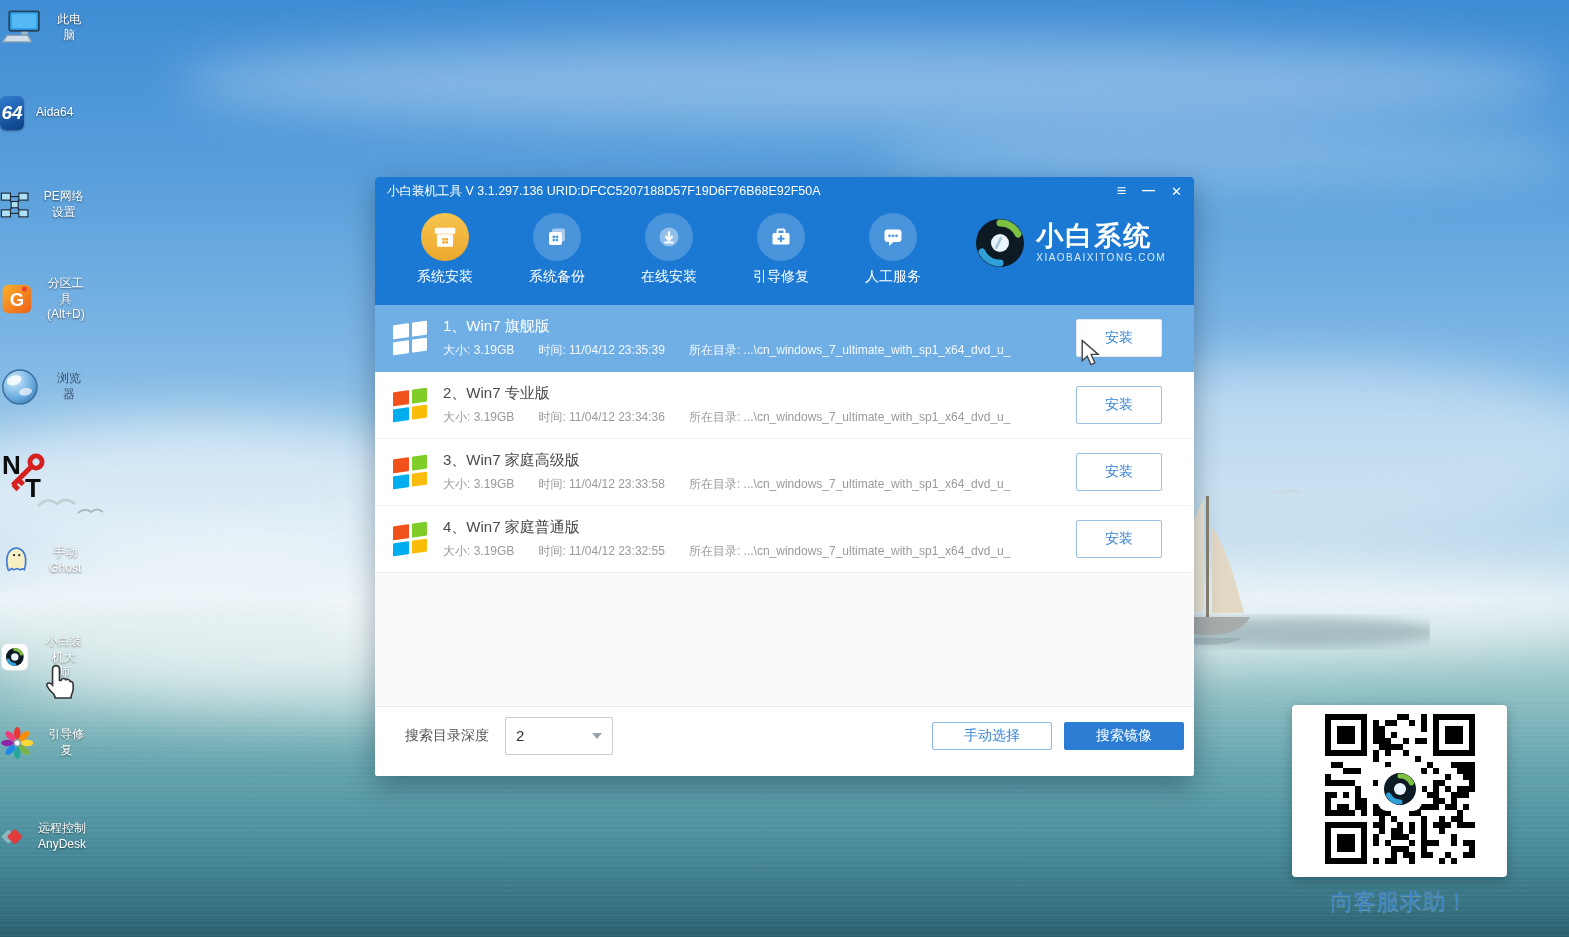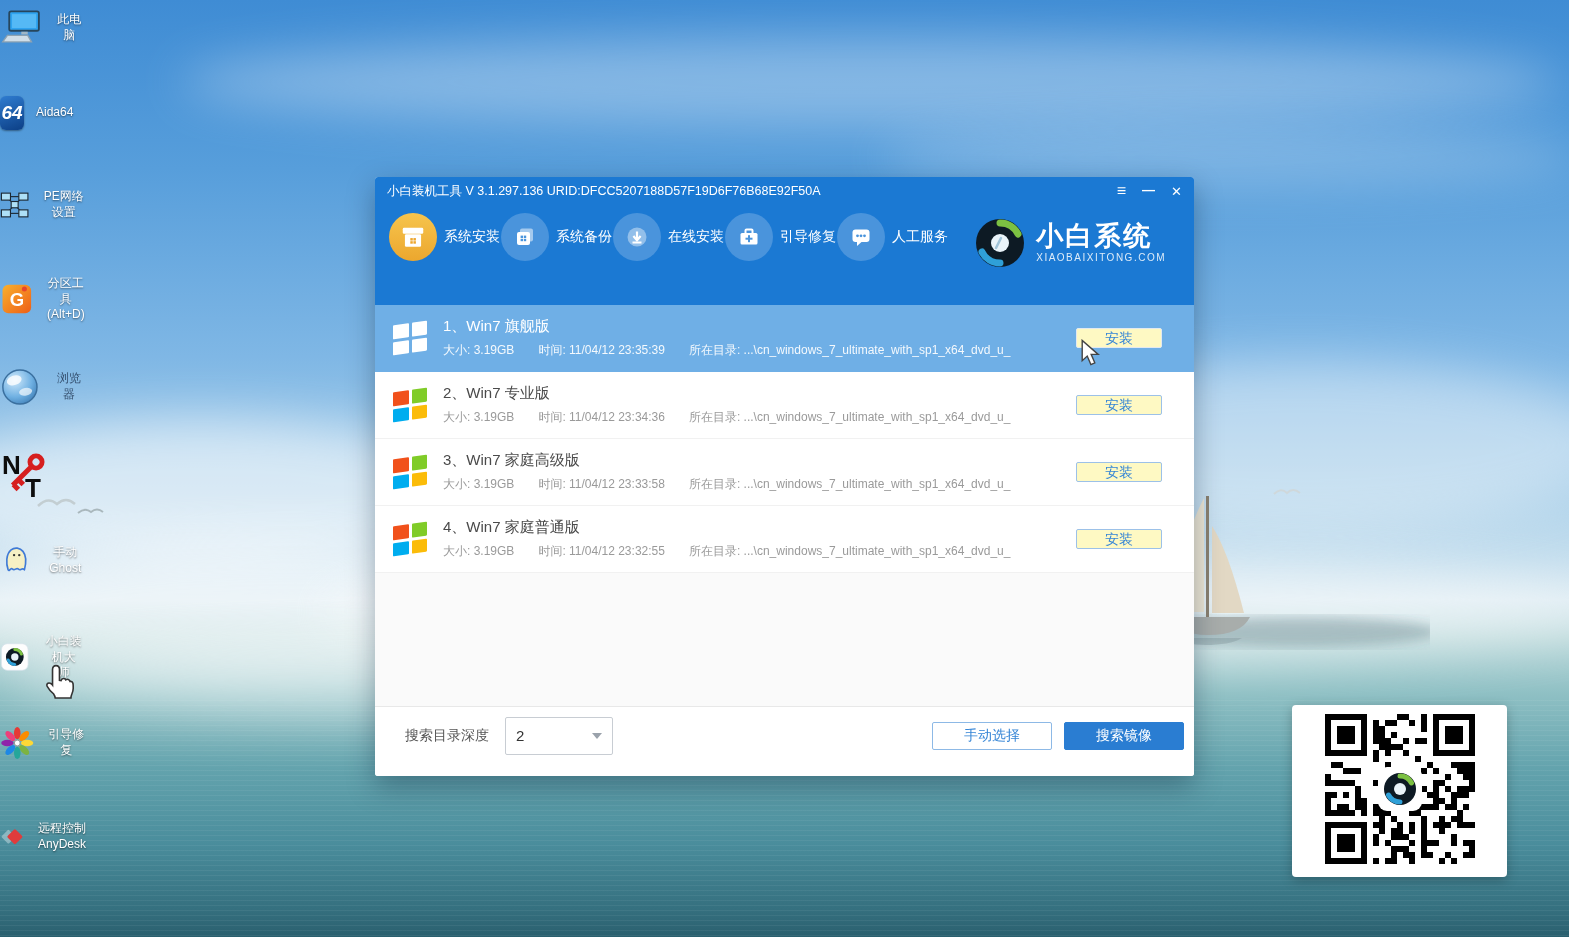--- a/index.html
+++ b/index.html
@@ -18,21 +18,21 @@
   
   .app-window{position:absolute;left:375px;top:177px;width:819px;height:599px;display:flex;flex-direction:column;
     background:#fff;border-radius:3px;box-shadow:0 10px 28px rgba(0,25,50,.35);z-index:5;overflow:hidden;}
   .titlebar{height:28px;flex:none;background:#1b79d3;display:flex;align-items:center;padding:0 12px;color:#fff;font-size:12.5px;}
   .controls{margin-left:auto;display:flex;gap:16px;align-items:center;}
   .ctrl{color:#fff;cursor:default;line-height:1;}
   .ctrl.menu{font-size:16px;font-weight:bold;}
   .ctrl.min{font-size:13px;font-weight:bold;transform:translateY(-2px);}
   .ctrl.close{font-size:13px;font-weight:bold;}
   .toolbar{height:92px;flex:none;background:#1b79d3;display:flex;align-items:flex-start;padding:8px 0 0 14px;}
-  .tool{width:112px;display:flex;flex-direction:row;align-items:center;gap:7px;cursor:pointer;}
+  .tool{width:112px;display:flex;flex-direction:column;align-items:center;gap:7px;cursor:pointer;}
   .tool-circle{width:48px;height:48px;border-radius:50%;background:#4a94dc;display:flex;align-items:center;justify-content:center;}
   .tool.active .tool-circle{background:linear-gradient(180deg,#f6c44d,#eca72e);}
   .tool-label{color:#fff;font-size:14px;}
   .brand{margin-left:auto;display:flex;align-items:center;gap:10px;padding-right:28px;margin-top:4px;}
   .brand-text{display:flex;flex-direction:column;line-height:1.05;}
   .brand-name{color:#fff;font-size:27px;font-weight:bold;letter-spacing:2px;}
   .brand-site{color:rgba(255,255,255,.85);font-size:10px;letter-spacing:1.5px;margin-top:3px;}
   
   .rows{flex:none;}
   .row{height:66px;display:flex;align-items:center;padding-left:18px;background:#fff;border-bottom:1px solid #f1f1f1;}
@@ -43,21 +43,21 @@
   .winflag i:nth-child(1){background:#f1511b;}
   .winflag i:nth-child(2){background:#80cc28;}
   .winflag i:nth-child(3){background:#00adef;}
   .winflag i:nth-child(4){background:#fbbc09;}
   .row.selected .winflag i{background:#fff;}
   .row-text{display:flex;flex-direction:column;gap:6px;min-width:0;}
   .row-title{font-size:15px;color:#4a4a4a;}
   .row-meta{font-size:12px;color:#9a9a9a;display:flex;gap:24px;white-space:nowrap;}
   .row.selected .row-title{color:#fff;}
   .row.selected .row-meta{color:rgba(255,255,255,.92);}
-  .install-btn{margin-left:auto;margin-right:32px;width:86px;height:20px;flex:none;background:#fef9c3;
+  .install-btn{margin-left:auto;margin-right:32px;width:86px;height:38px;flex:none;background:#ffffff;
     border:1px solid #9cc1e8;color:#3585d6;font-size:14px;border-radius:2px;cursor:pointer;font-family:inherit;}
   .row.selected .install-btn{border-color:#e3e9ef;}
   .spacer{flex:1;background:#fafafa;}
   
   .footer{height:57px;flex:none;background:#fff;border-top:1px solid #e8e8e8;display:flex;align-items:center;padding:0 10px 12px 30px;}
   .depth-label{font-size:14px;color:#555;margin-right:16px;}
   .depth-select{width:86px;height:36px;border:1px solid #c8cdd3;border-radius:2px;display:flex;align-items:center;
     padding:0 10px;color:#333;font-size:15px;position:relative;cursor:pointer;background:#fff;}
   .depth-select .chev{position:absolute;right:10px;top:15px;width:0;height:0;border-left:5px solid transparent;
     border-right:5px solid transparent;border-top:6px solid #9aa2ab;}
@@ -612,20 +612,21 @@
           <rect x="0" y="108" width="42" height="42" fill="#000"></rect>
           <rect x="6" y="114" width="30" height="30" fill="#fff"></rect>
           <rect x="12" y="120" width="18" height="18" fill="#000"></rect>
           <rect x="53" y="53" width="44" height="44" rx="9" fill="#fff"></rect>
           <circle cx="75" cy="75" r="16" fill="#0d1a24"></circle>
           <path d="M75,62 a13,13 0 0 1 11.5,7" stroke="#7cc142" stroke-width="5" fill="none" stroke-linecap="round"></path>
           <path d="M75,88 a13,13 0 0 1 -11.5,-7" stroke="#2fa0d8" stroke-width="5" fill="none" stroke-linecap="round"></path>
           <circle cx="75" cy="75" r="6" fill="#e9f3f9"></circle>
         </svg></div>
   </div>
+  <div class="qr-caption">向客服求助！</div>
 
   <svg class="cursor" style="left:1080px;top:339px;" width="24" height="28" viewBox="0 0 16 20">
     <polygon points="1,1 1,15.5 4.6,12.2 7.2,18.3 10,17 7.4,11 12.4,11" fill="#fff" stroke="#444" stroke-width="1"></polygon>
   </svg>
   <svg class="cursor" style="left:44px;top:664px;" width="32" height="38" viewBox="0 0 24 28">
     <path d="M9,1 c1.6,0 2.6,1 2.6,2.8 V12 l1.2,0.2 c0,0 0.4,-1.8 2,-1.6 c1.2,0.15 1.5,1 1.5,1 s1.4,-0.8 2.4,0 c0.8,0.6 0.8,1.2 0.8,1.2 s1.8,-0.3 2.2,1.4 c0.3,1.2 0.2,2.2 0.2,4 c0,2 -0.6,3.2 -1.2,4.6 c-0.5,1.2 -0.5,2.4 -0.5,2.4 H8.4 c0,0 -0.2,-1.6 -1.2,-3 C6,21.4 3.2,18 2.4,16.6 c-0.8,-1.4 0.2,-2.6 1.4,-2.6 c1.4,0 2.6,1.6 2.6,1.6 V3.8 C6.4,2 7.4,1 9,1 Z" fill="#fff" stroke="#333" stroke-width="1.2"></path>
   </svg>
 
 </div>
 

